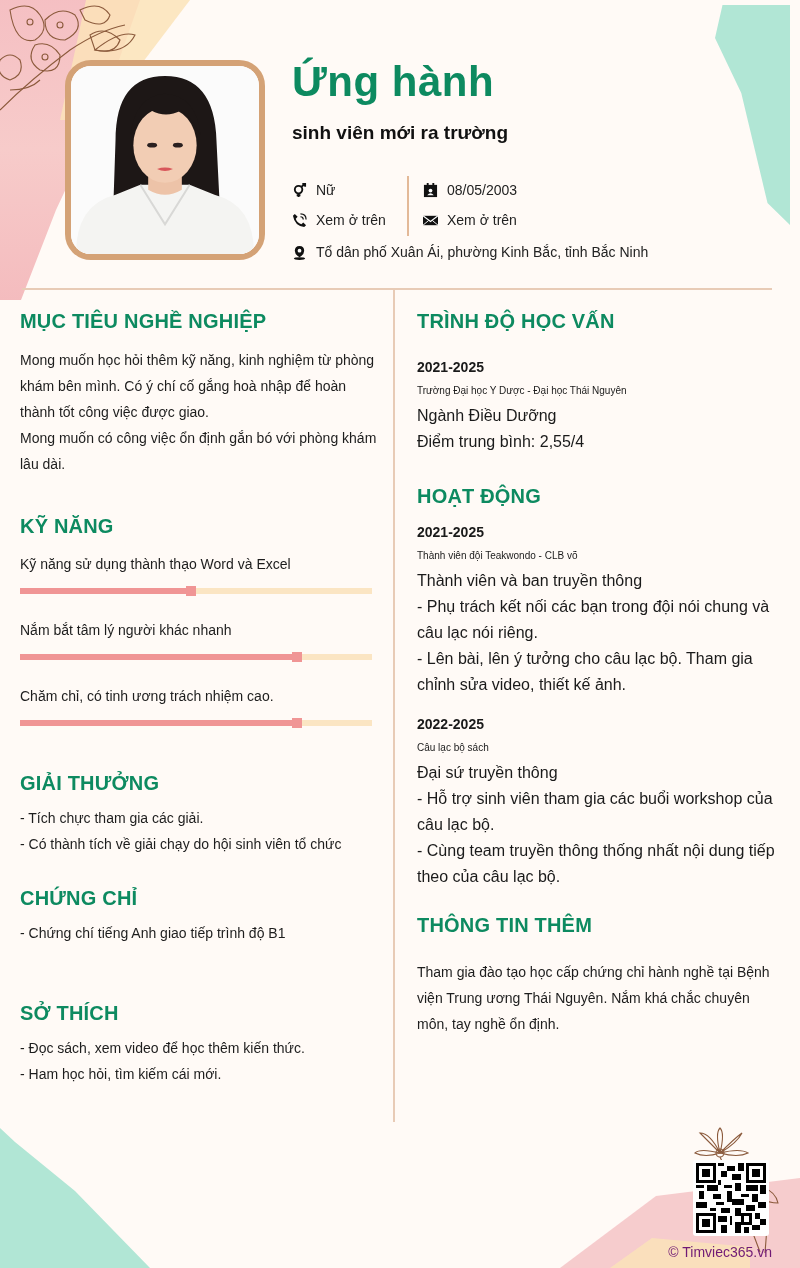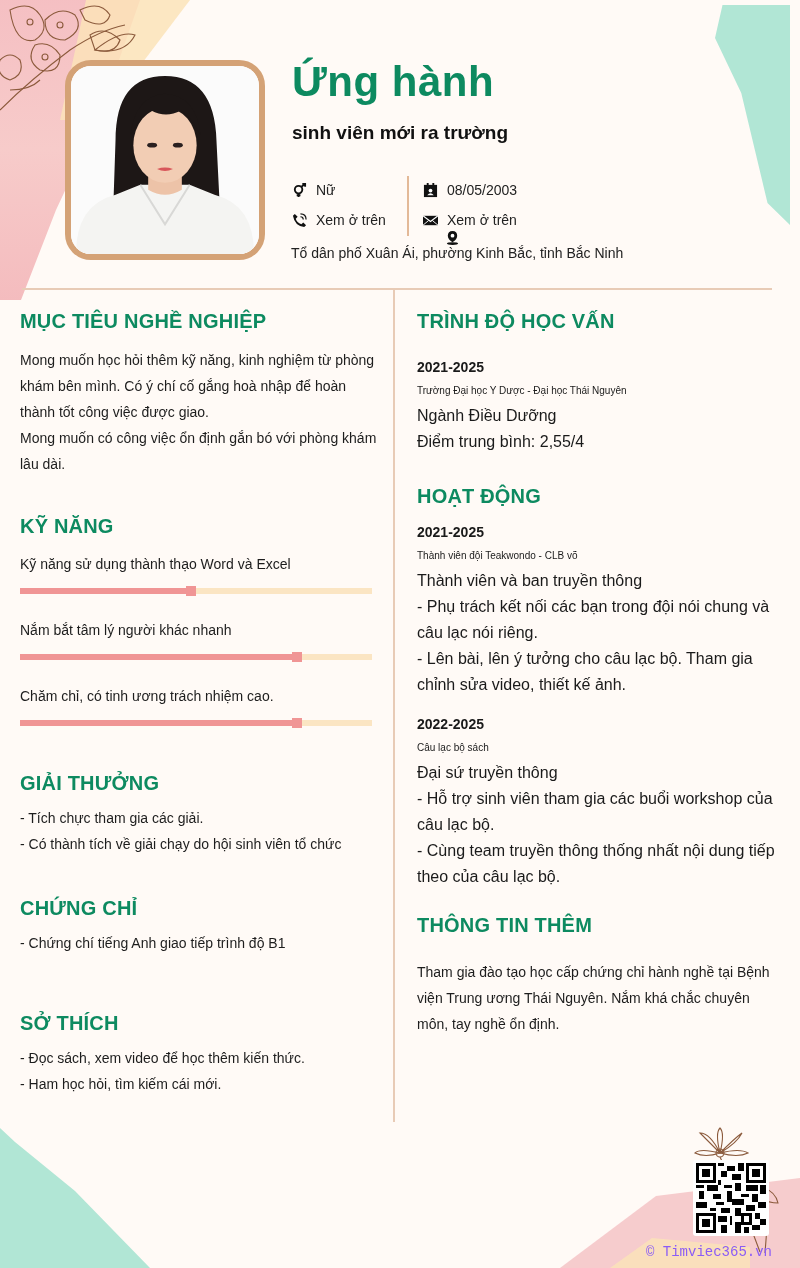--- a/index.html
+++ b/index.html
@@ -116,22 +116,22 @@
   .entry-year { font-size: 14px; font-weight: bold; line-height: 24px; }
   .entry-org { font-size: 10px; font-weight: normal; line-height: 24px; }
   .entry-line { font-size: 16px; line-height: 26px; }
   .qr {
     position: absolute; left: 693px; top: 1160px; width: 76px; height: 76px;
     background: #fff; padding: 3px; border-radius: 3px;
   }
   .qr svg { width: 100%; height: 100%; display: block; }
   .footer-credit {
     position: absolute; right: 28px; top: 1244px;
-    font-family: Liberation Mono, monospace;
-    font-size: 14px; color: #8b5cf6;
+    font-family: Liberation Sans, sans-serif;
+    font-size: 14px; color: #701a75;
   }
 </style>
 </head>
 <body>
 
 <div class="page">
 
   <div class="deco deco-pink-tl"></div>
   <div class="deco deco-yellow-tl"></div>
   <svg class="deco flower-tl" viewBox="0 0 160 130">
@@ -229,21 +229,21 @@
   <div class="info-row" style="left:422px; top:212px;">
     <span class="ico">
       <svg viewBox="0 0 16 16">
           <rect x="0" y="3" width="16" height="10" fill="#111"></rect>
           <path d="M0 3 l8 6 l8 -6" fill="none" stroke="#fff" stroke-width="1.2"></path>
           <path d="M0 13 l6 -5 M16 13 l-6 -5" stroke="#fff" stroke-width="1"></path>
         </svg>
     </span>
     <span>Xem ở trên</span>
   </div>
-  <div class="info-row" style="left:291px; top:229px;flex-direction:column;">
+  <div class="info-row" style="left:291px; top:244px;">
     <span class="ico">
       <svg viewBox="0 0 16 16">
           <path d="M8 1 q5 0 5 5 q0 4 -5 7 q-5 -3 -5 -7 q0 -5 5 -5z" fill="#111"></path>
           <circle cx="8" cy="6" r="2" fill="#fff"></circle>
           <ellipse cx="8" cy="14.5" rx="6" ry="1.5" fill="#111"></ellipse>
         </svg>
     </span>
     <span>Tổ dân phố Xuân Ái, phường Kinh Bắc, tỉnh Bắc Ninh</span>
   </div>
 
@@ -275,21 +275,21 @@
       </div>
       <div class="skill" style="margin-bottom:0;">
         <div class="skill-label">Chăm chỉ, có tinh ương trách nhiệm cao.</div>
         <div class="skill-bar">
           <div class="skill-fill" style="width:280px;"></div>
           <div class="skill-knob" style="left:272px;"></div>
         </div>
       </div>
     </section>
 
-    <section style="margin-bottom:40px;">
+    <section style="margin-bottom:30px;">
       <div class="section-title" style="margin-bottom:10px;">GIẢI THƯỞNG</div>
       <p class="para">- Tích chực tham gia các giải.</p>
       <p class="para">- Có thành tích về giải chạy do hội sinh viên tổ chức</p>
     </section>
 
     <section style="margin-bottom:56px;">
       <div class="section-title" style="margin-bottom:10px;">CHỨNG CHỈ</div>
       <p class="para">- Chứng chí tiếng Anh giao tiếp trình độ B1</p>
     </section>
 

